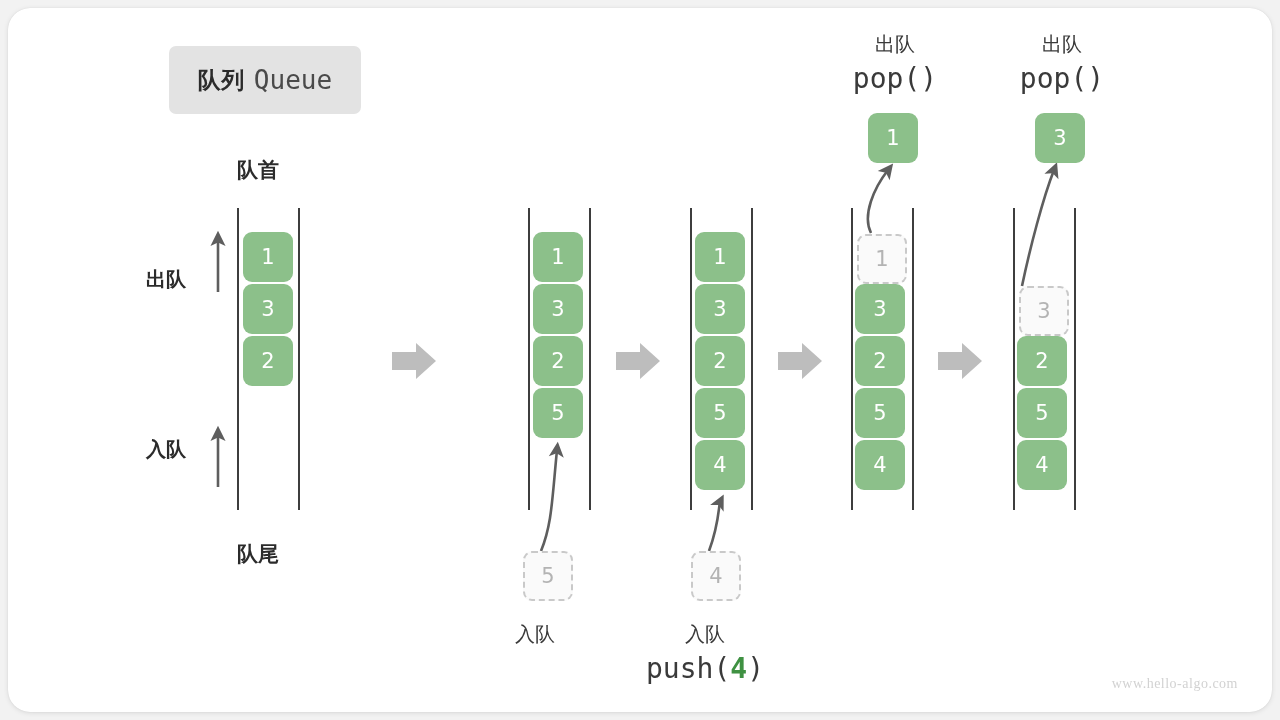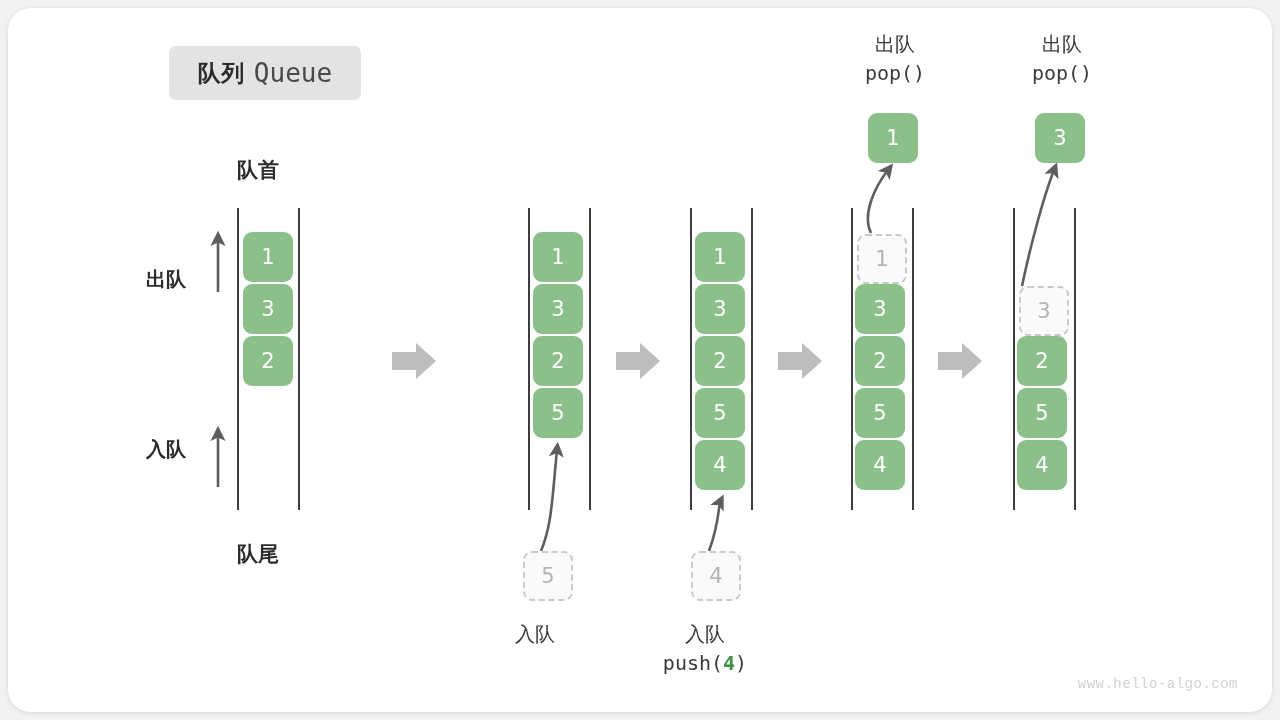--- a/index.html
+++ b/index.html
@@ -20,21 +20,21 @@
     background: #ffffff;
     border-radius: 22px;
     box-shadow: 0 1px 5px rgba(0,0,0,0.10), 0 0 1px rgba(0,0,0,0.12);
   }
   .layer { position: absolute; left:0; top:0; width:1280px; height:720px; }
 
   
   .title-badge {
     position: absolute;
     left: 169px; top: 46px;
-    width: 192px; height: 54px;
+    width: 192px; height: 68px;
     background: #e3e3e3;
     border-radius: 7px;
     display: flex; align-items: center; justify-content: center;
     gap: 9px;
   }
   .title-cn {
     font-size: 23px; font-weight: bold; color: #2b2b2b;
     font-family: "DejaVu Sans", "Liberation Sans", sans-serif;
     letter-spacing: .5px;
   }
@@ -86,31 +86,31 @@
     white-space: nowrap;
     line-height: 1.45;
   }
   .op-cn {
     display: block;
     font-size: 20px; color: #3a3a3a;
     font-family: "DejaVu Sans", "Liberation Sans", sans-serif;
   }
   .op-code {
     display: block;
-    font-size: 20px; color: #3a3a3a;
+    font-size: 28px; color: #3a3a3a;
     font-family: "DejaVu Sans Mono", "Liberation Mono", monospace;
   }
   .op-code .num { color: #3f9142; font-weight: bold; }
 
   .watermark {
     position: absolute;
     right: 42px; bottom: 28px;
     font-size: 14px;
     color: #d2d2d2;
-    font-family: Liberation Mono, monospace;
+    font-family: Liberation Serif, serif;
     letter-spacing: .5px;
   }
 </style>
 </head>
 <body>
 
 <div id="stage">
   <div class="card"></div>
 
   <svg class="layer" width="1280" height="720" viewBox="0 0 1280 720">

